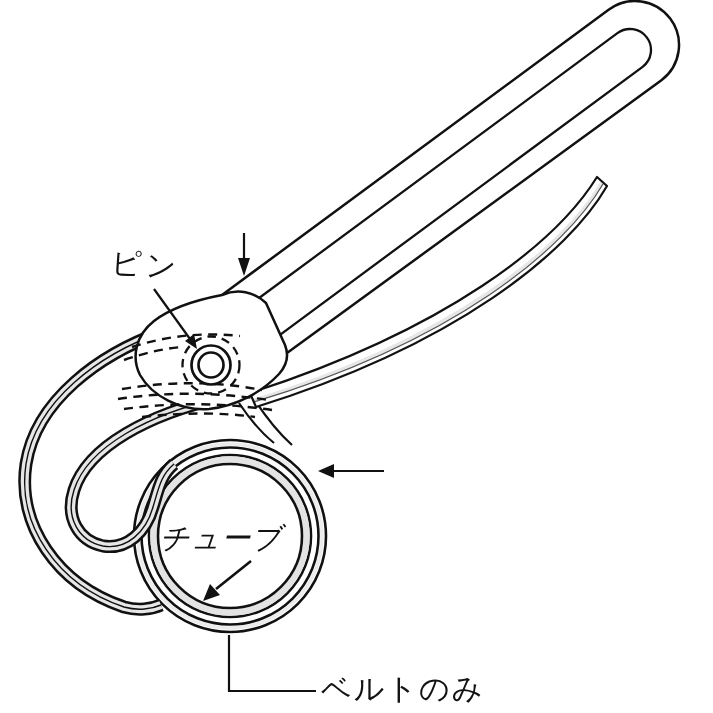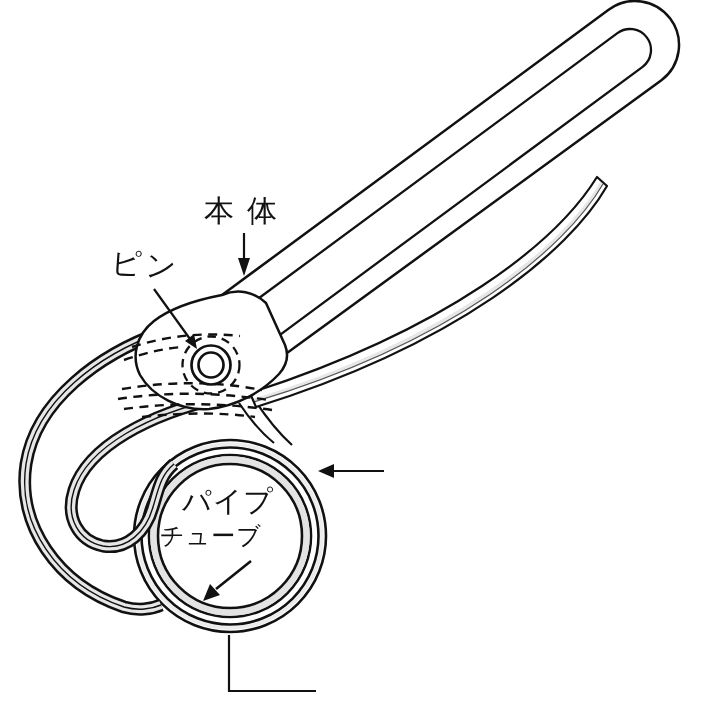--- a/index.html
+++ b/index.html
@@ -9,21 +9,21 @@
   }
   .stage svg{position:absolute;left:0;top:0;}
   .lbl{
     position:absolute;color:#121212;line-height:1;white-space:nowrap;
     font-family:"Liberation Sans", sans-serif;
   }
   .lbl-body   {left:204px;top:196px;font-size:30px;letter-spacing:13px;}
   .lbl-pin    {left:111px;top:250px;font-size:30px;letter-spacing:4px;transform:rotate(4deg);}
   .lbl-belt   {left:389px;top:454px;font-size:30px;letter-spacing:1px;}
   .lbl-pipe1  {left:182px;top:487px;font-size:29px;letter-spacing:1px;}
-  .lbl-pipe2  {left:160px;top:524px;font-size:24px;letter-spacing:1px;}
+  .lbl-pipe2  {left:160px;top:524px;font-size:29px;letter-spacing:1px;font-style:italic;}
   .lbl-beltonly{left:321px;top:674px;font-size:30px;letter-spacing:2px;}
 </style>
 </head>
 <body>
 
 <div class="stage">
 
   <svg width="713" height="713" viewBox="0 0 713 713">
 
     <g>
@@ -102,17 +102,16 @@
 
       <g>
         <line x1="251" y1="561" x2="216" y2="589" stroke-width="2.6"></line>
         <polygon points="203,601 220,595 210,584" stroke="none"></polygon>
       </g>
 
       <path d="M 229,635 L 229,691 L 316,691" fill="none"></path>
     </g>
   </svg>
 
-  <div class="lbl lbl-body">本体</div>
   <div class="lbl lbl-pin">ピン</div>
-  <div class="lbl lbl-pipe1">パイプ</div>
   <div class="lbl lbl-pipe2">チューブ</div>
+  <div class="lbl lbl-beltonly">ベルトのみ</div>
 </div>
 
 </body></html>

